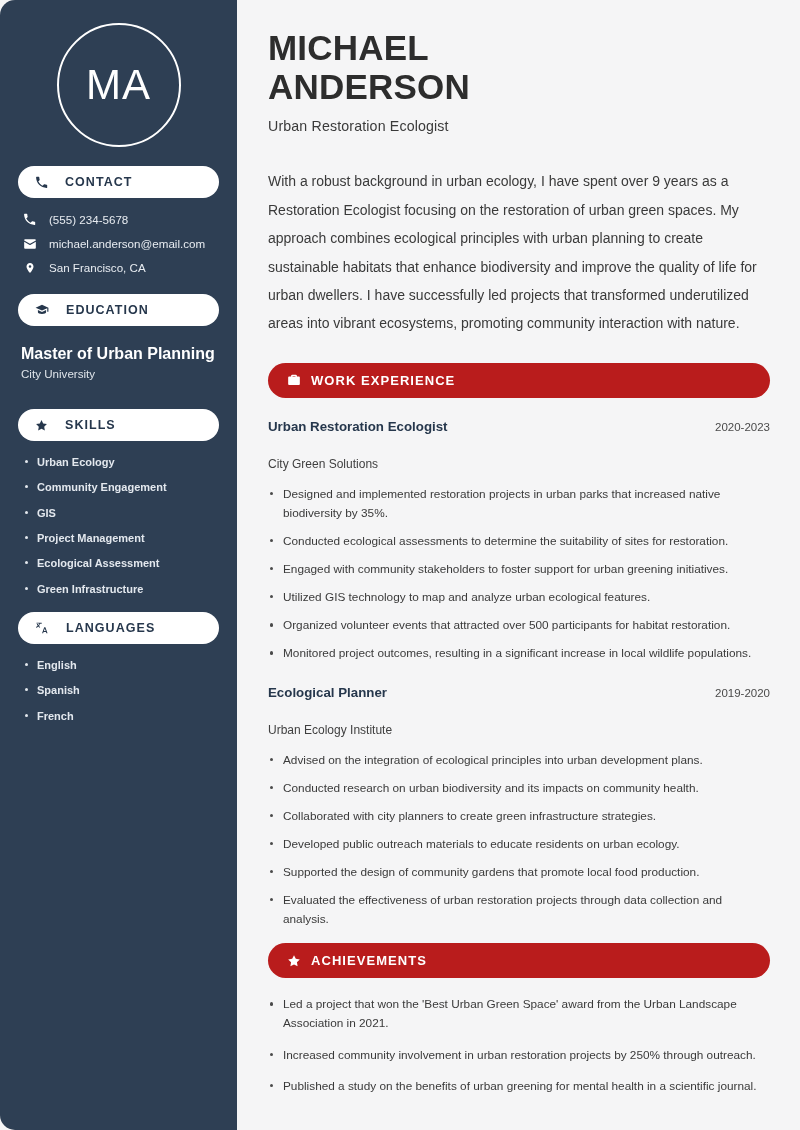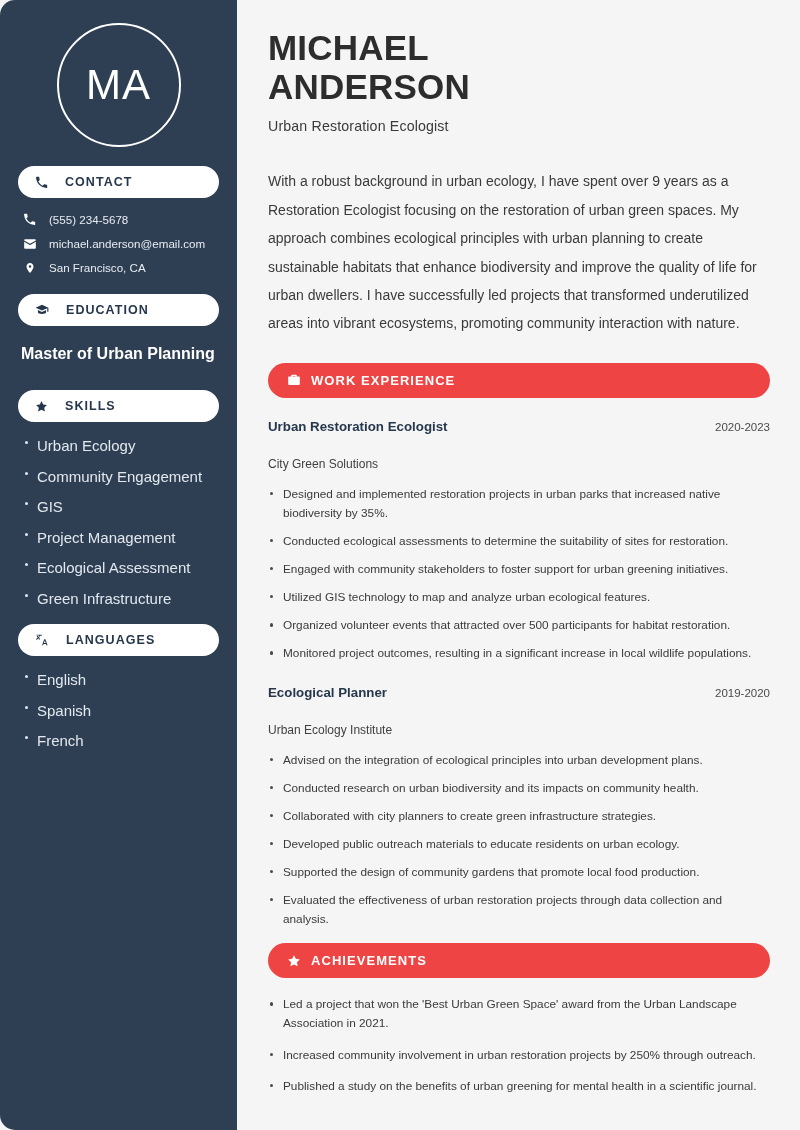--- a/index.html
+++ b/index.html
@@ -110,25 +110,26 @@
     line-height: 1.62;
   }
 
   .side-list {
     margin-top: 14px;
     list-style: none;
     padding-left: 6px;
   }
   .side-list li {
     position: relative;
-    font-size: 15px;
+    font-size: 11px;
     color: #e3e8ee;
     padding-left: 13px;
     margin-bottom: 11px;
     line-height: 1.3;
+    font-weight: bold;
   }
   .side-list li::before {
     content: "";
     position: absolute;
     left: 1px;
     top: 5px;
     width: 3px;
     height: 3px;
     border-radius: 50%;
     background: #e3e8ee;
@@ -159,21 +160,21 @@
   .summary {
     margin-top: 33px;
     font-size: 14px;
     line-height: 2.03;
     color: #3a3a3a;
     text-align: left;
   }
 
   .pill-dark {
     margin-top: 25px;
-    background: #ef4444;
+    background: #b91c1c;
     border-radius: 22px;
     height: 35px;
     display: flex;
     align-items: center;
     gap: 10px;
     padding: 0 19px;
     color: #ffffff;
     font-size: 13px;
     font-weight: bold;
     letter-spacing: 1.05px;
@@ -280,20 +281,21 @@
       <span class="pill-icon">
         <svg width="14" height="14" viewBox="0 0 24 24">
             <path d="M12 3L1 8l11 5 9-4.1V15h2V8L12 3zM5 12.2V16c0 1.7 3.1 3 7 3s7-1.3 7-3v-3.8l-7 3.2-7-3.2z"></path>
           </svg>
       </span>
       <span>EDUCATION</span>
     </div>
 
     <div class="edu-block">
       <div class="edu-degree">Master of Urban Planning</div>
+      <div class="edu-school">City University</div>
     </div>
 
     <div class="pill-light" style="margin-top:25px;">
       <span class="pill-icon">
         <svg width="13" height="13" viewBox="0 0 24 24">
             <path d="M12 2l3.1 6.3 6.9 1-5 4.9 1.2 6.9L12 17.8 5.8 21.1 7 14.2l-5-4.9 6.9-1L12 2z"></path>
           </svg>
       </span>
       <span>SKILLS</span>
     </div>

